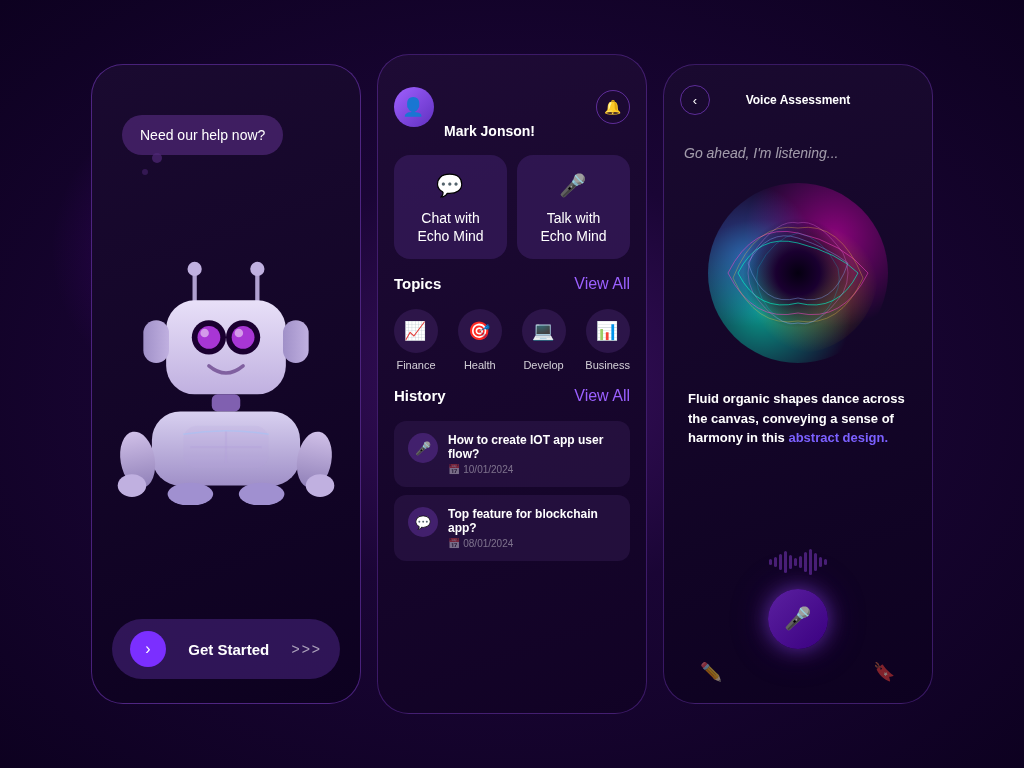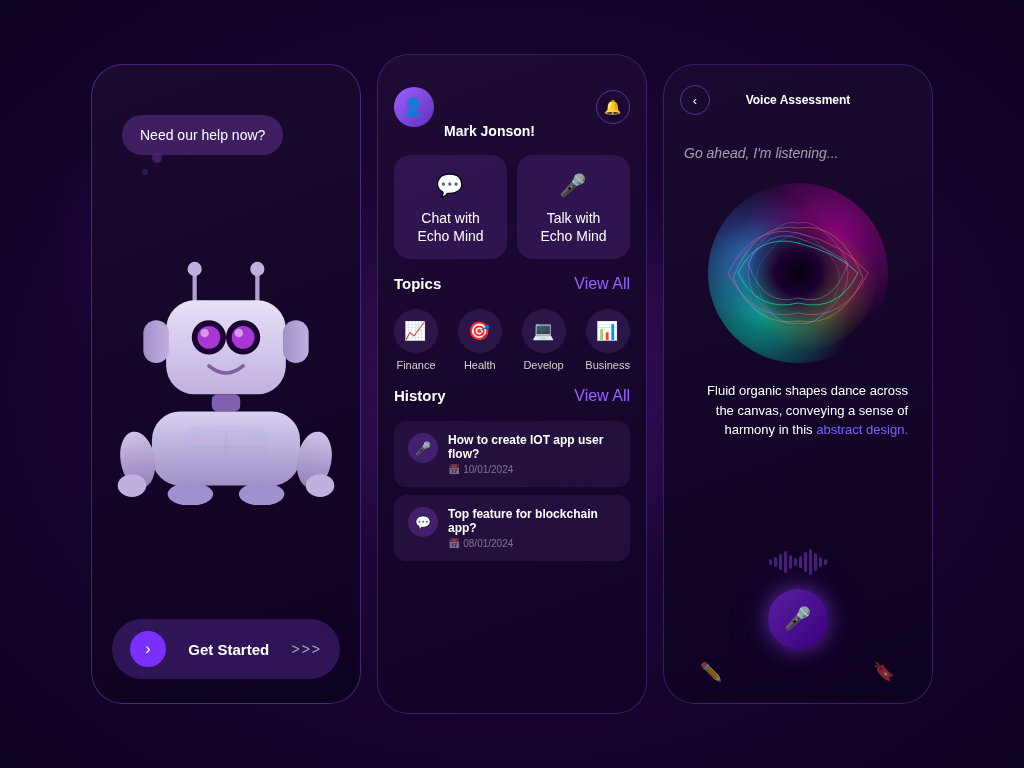--- a/index.html
+++ b/index.html
@@ -337,24 +337,25 @@
       height: 200px;
       margin: 8px auto;
       position: relative;
       display: flex;
       align-items: center;
       justify-content: center;
     }
     .description-text {
       color: #fff;
       font-size: 13px;
-      text-align: right;
+      text-align: left;
       line-height: 1.5;
       padding: 0 8px;
-      margin-top: 0;
+      margin-top: 8px;
+      font-weight: bold;
     }
     .description-text .highlight {
       color: #7b60ff;
       text-decoration: none;
     }
     .mic-button-area {
       margin-top: auto;
       display: flex;
       flex-direction: column;
       align-items: center;

